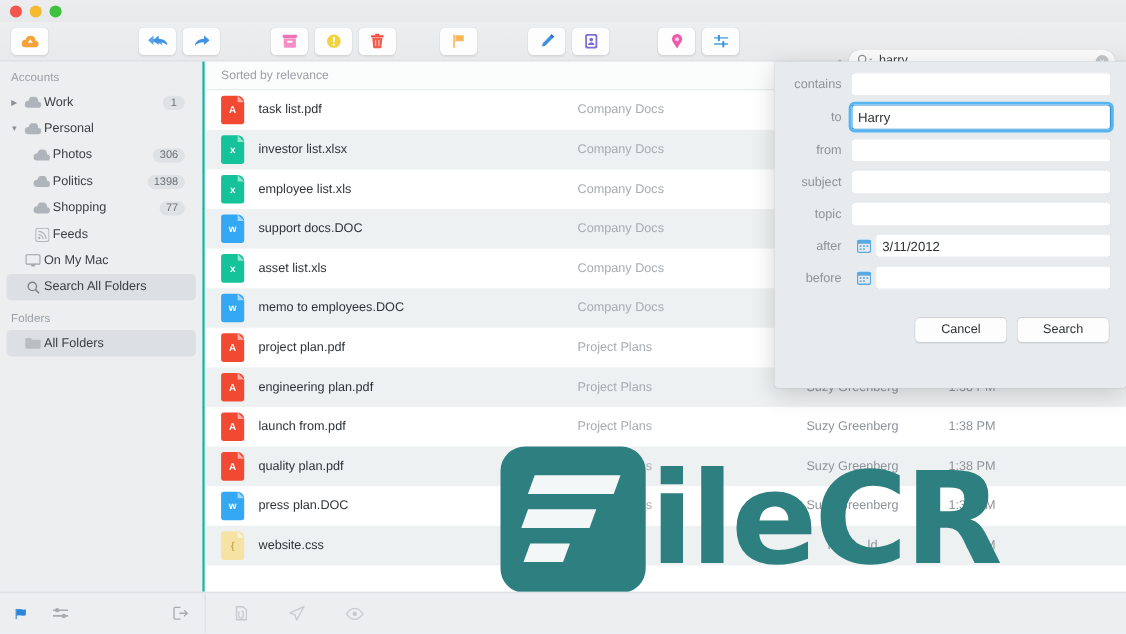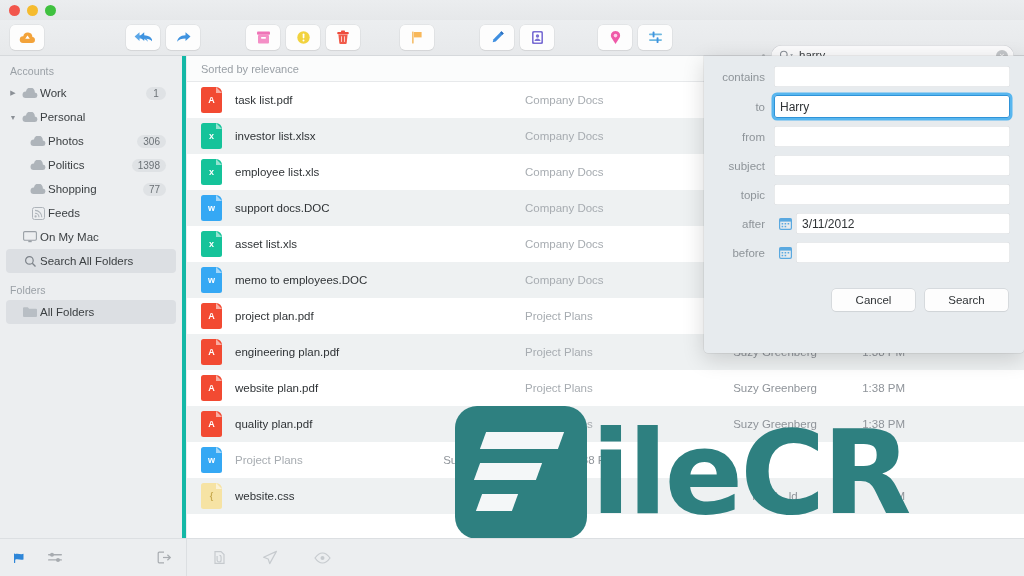--- a/index.html
+++ b/index.html
@@ -67,21 +67,21 @@
   }
   .clear-ic {
     width: 12px; height: 12px; border-radius: 50%; background: #c3c6c9;
     color: #fbfbfc; font-size: 9px; line-height: 12px; text-align: center;
   }
 
   
   .sidebar {
     position: absolute; left: 0; top: 56px; width: 186px; bottom: 38px;
     background: #eceef0;
-    border-right: 4px solid #14b8a6;
+    border-right: 2px solid #14b8a6;
     padding-top: 6px; overflow: hidden;
   }
   .sb-head {
     font-size: 10.5px; color: #9aa0a6; padding: 3px 0 4px 10px; letter-spacing: .1px;
   }
   .sb-row {
     display: flex; align-items: center; height: 24px;
     padding-right: 10px; font-size: 11.5px; color: #3c4043;
     border-radius: 4px; margin: 0 6px;
   }
@@ -527,38 +527,39 @@
           </span>
           <span class="fname">engineering plan.pdf</span>
           <span class="ffolder">Project Plans</span>
           <span class="fsender">Suzy Greenberg</span>
           <span class="ftime">1:38 PM</span>
         </div>
         <div class="row">
           <span class="fico">
             <span class="doc pdf">A</span>
           </span>
-          <span class="fname">website plan.pdf</span>
+          <span class="fname">launch from.pdf</span>
           <span class="ffolder">Project Plans</span>
           <span class="fsender">Suzy Greenberg</span>
           <span class="ftime">1:38 PM</span>
         </div>
         <div class="row alt">
           <span class="fico">
             <span class="doc pdf">A</span>
           </span>
           <span class="fname">quality plan.pdf</span>
           <span class="ffolder">Project Plans</span>
           <span class="fsender">Suzy Greenberg</span>
           <span class="ftime">1:38 PM</span>
         </div>
         <div class="row">
           <span class="fico">
             <span class="doc docx">w</span>
           </span>
+          <span class="fname">press plan.DOC</span>
           <span class="ffolder">Project Plans</span>
           <span class="fsender">Suzy Greenberg</span>
           <span class="ftime">1:38 PM</span>
         </div>
         <div class="row alt">
           <span class="fico">
             <span class="doc css">{</span>
           </span>
           <span class="fname">website.css</span>
           <span class="ffolder"></span>

